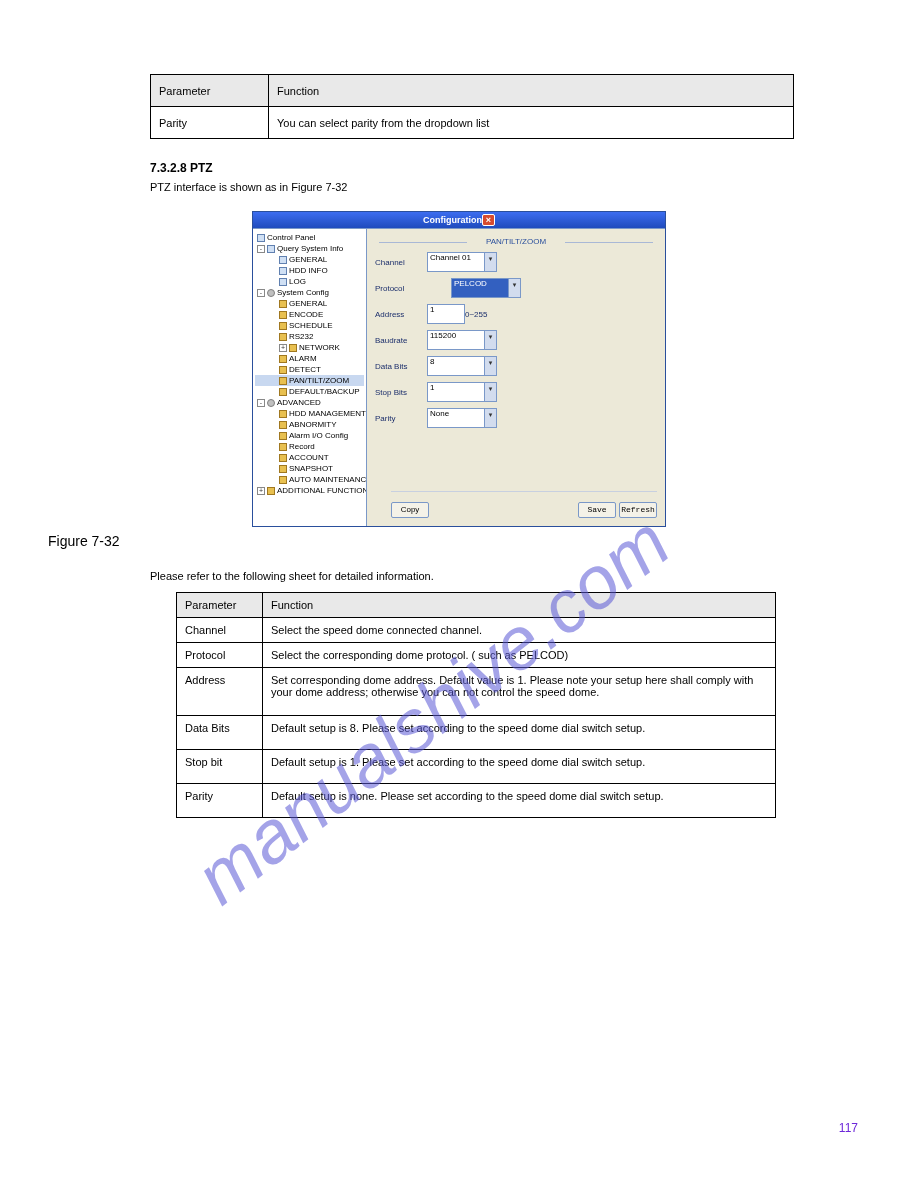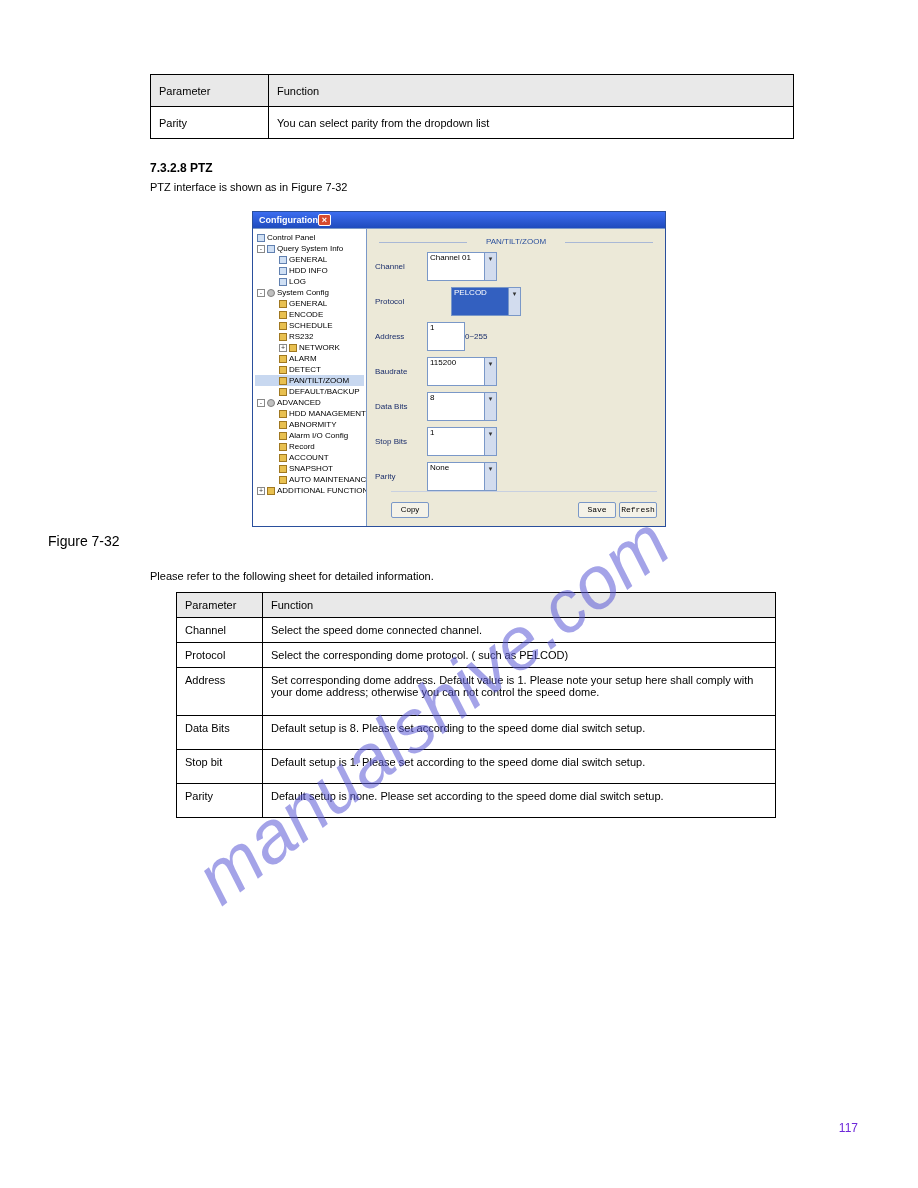--- a/index.html
+++ b/index.html
@@ -70,21 +70,21 @@
       position: relative;
     }
     .titlebar {
       height: 16px;
       background: linear-gradient(to bottom, #3c6df0, #1f4bbd);
       color: #fff;
       font-weight: bold;
       font-size: 9px;
       padding: 2px 6px;
       display: flex;
-      justify-content: flex-start;
+      justify-content: center;
       align-items: center;
     }
     .closebtn {
       width: 13px; height: 12px;
       background: #d64b2f;
       color: #fff;
       font-size: 9px;
       line-height: 10px;
       text-align: center;
       border: 1px solid #fff;
@@ -148,21 +148,21 @@
     .group-title:after { right: 4px; }
     .form-row {
       display: flex;
       align-items: center;
       margin-bottom: 6px;
       font-size: 8px;
     }
     .form-row label { width: 52px; color: #1b2e6b; }
     .form-row .ctrl {
       width: 70px;
-      height: 29px;
+      height: 20px;
       border: 1px solid #7a98c8;
       background: #fff;
       font-size: 8px;
       padding: 0 2px;
       position: relative;
     }
     .form-row .ctrl .arrow {
       position: absolute; right: 0; top: 0; bottom: 0;
       width: 12px;
       background: #d2dcee;

